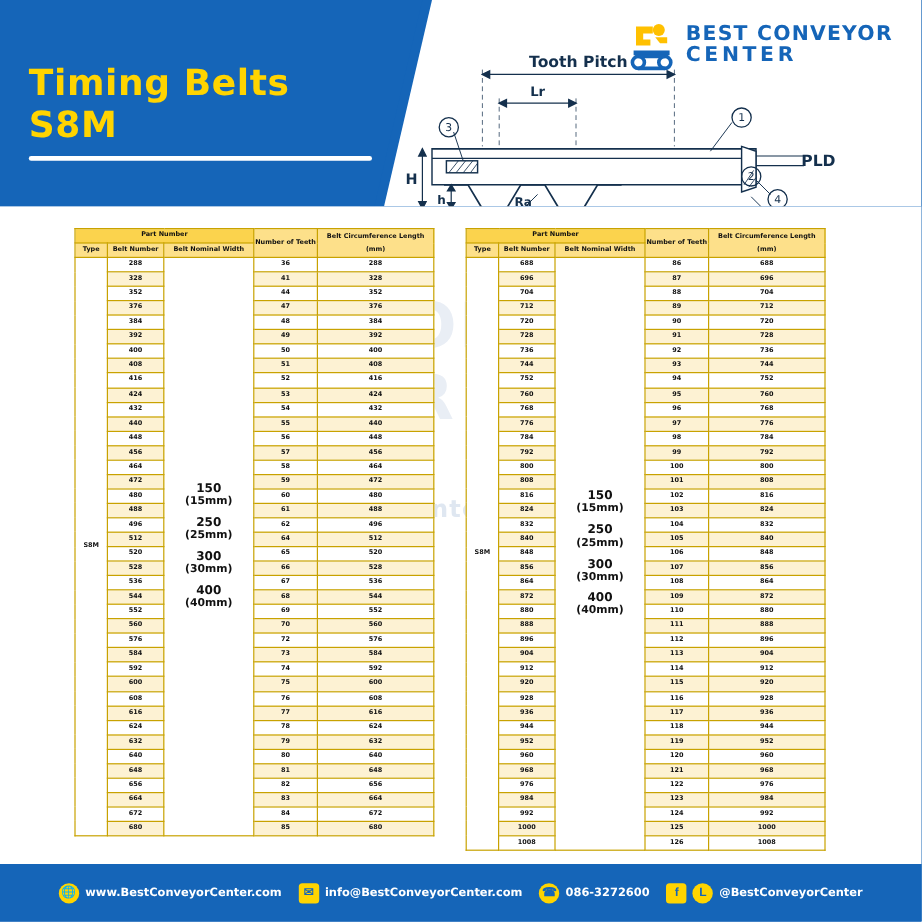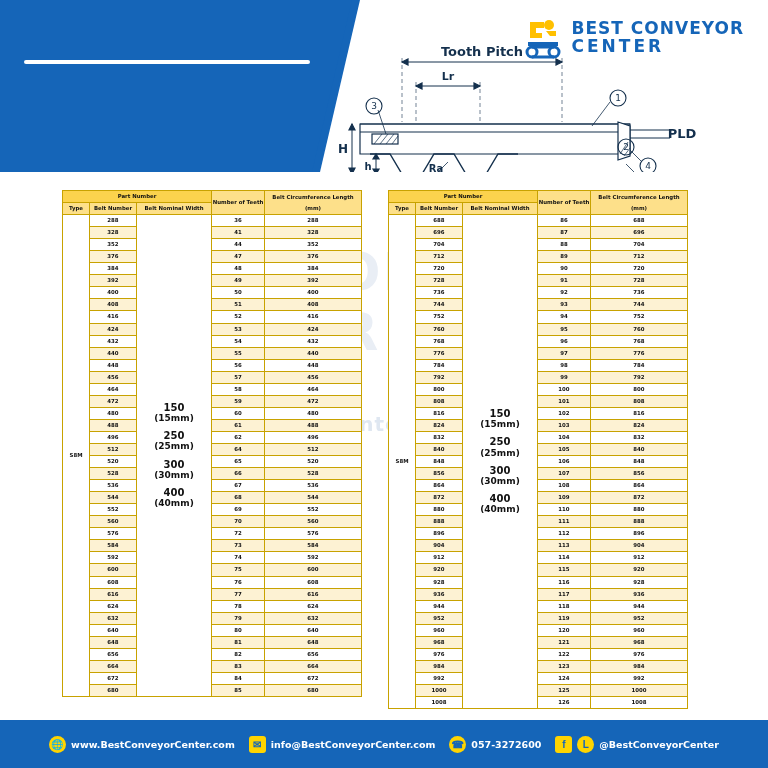--- a/index.html
+++ b/index.html
@@ -134,20 +134,21 @@
 </head>
 <body>
 
 <div class="page">
 
   <div class="white-top"></div>
   <div class="white-top-right"></div>
   <div class="blue-header"></div>
 
   <div class="title-wrap">
+    <div class="title">Timing Belts S8M</div>
     <div class="title-underline"></div>
   </div>
 
   <div class="logo">
     <svg width="42" height="44" viewBox="0 0 42 44">
       <path d="M8 6 L22 6 L22 12 L14 12 L14 17 L20 17 L20 22 L8 22 Z" fill="#ffc000"></path>
       <circle cx="27" cy="9" r="5" fill="#ffc000"></circle>
       <path d="M24 15 L34 15 L34 20 L28 20 Z" fill="#ffc000"></path>
       <path d="M6 26 L36 26 L36 30 L6 30 Z" fill="#1565b8"></path>
       <circle cx="10" cy="36" r="5" fill="none" stroke="#1565b8" stroke-width="3"></circle>
@@ -716,21 +717,21 @@
     <div class="f-item">
       <span class="f-ic">🌐</span>
       <span class="f-txt">www.BestConveyorCenter.com</span>
     </div>
     <div class="f-item">
       <span class="f-ic sq">✉</span>
       <span class="f-txt">info@BestConveyorCenter.com</span>
     </div>
     <div class="f-item">
       <span class="f-ic">☎</span>
-      <span class="f-txt">057-3272600</span>
+      <span class="f-txt">086-3272600</span>
     </div>
     <div class="f-item">
       <span class="f-ic sq">f</span>
       <span class="f-ic">L</span>
       <span class="f-txt">@BestConveyorCenter</span>
     </div>
   </div>
 </div>
 
 </body></html>

